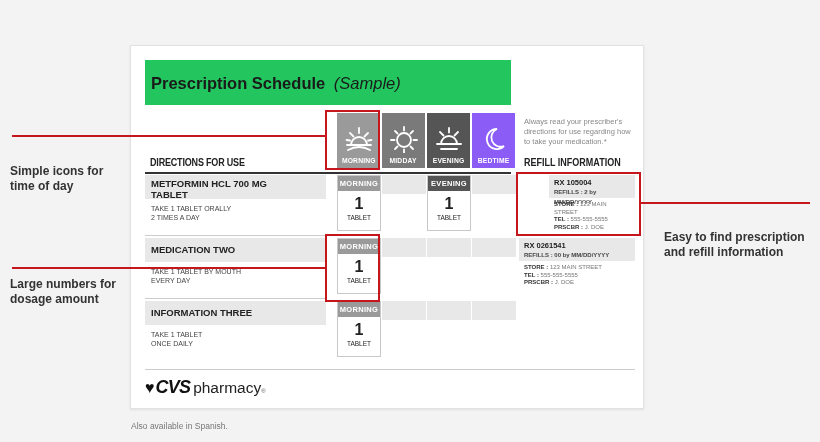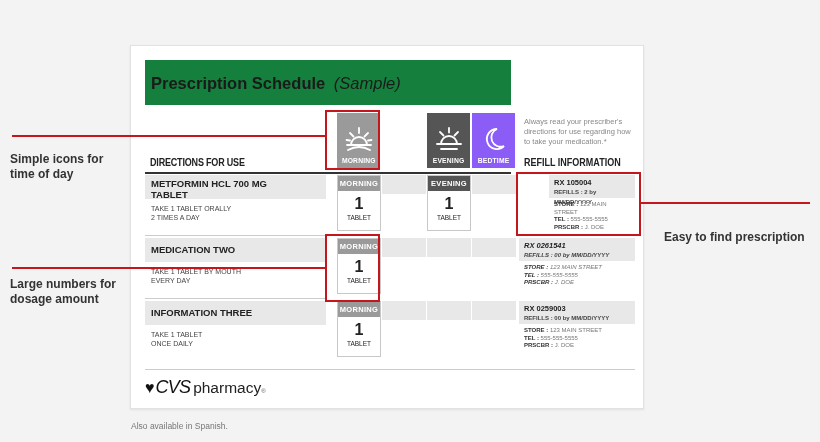--- a/index.html
+++ b/index.html
@@ -5,21 +5,21 @@
   * { box-sizing: border-box; margin: 0; padding: 0; }
   html, body { width: 820px; height: 442px; overflow: hidden; }
   body { background: #f3f3f3; font-family: "Liberation Sans", sans-serif; color: #222; position: relative; }
 
   .callout-line { position: absolute; height: 2px; background: #c4161c; }
   .callout-text { position: absolute; font-size: 12px; font-weight: bold; color: #333; line-height: 15px; }
   .red-box { position: absolute; border: 2px solid #c4161c; }
 
   .card { position: absolute; left: 130px; top: 45px; width: 514px; height: 364px; background: #fff; border: 1px solid #e2e2e2; box-shadow: 0 1px 2px rgba(0,0,0,0.08); }
 
-  .title-bar { position: absolute; left: 14px; top: 14px; width: 366px; height: 45px; background: #15803d; }
+  .title-bar { position: absolute; left: 14px; top: 14px; width: 366px; height: 45px; background: #22c55e; }
   .title { position: absolute; left: 6px; top: 14px; font-size: 16.5px; font-weight: bold; color: #1a1a1a; white-space: nowrap; }
   .title .sample { font-weight: normal; font-style: italic; margin-left: 4px; }
 
   .patient-box { position: absolute; left: 388px; top: 14px; width: 116px; height: 45px; background: #ececec; padding: 4px 6px; }
   .patient-name { font-size: 12.5px; font-weight: bold; color: #1a1a1a; line-height: 13px; }
   .patient-line { font-size: 8px; color: #333; line-height: 10px; }
 
   .note { position: absolute; left: 393px; top: 71px; width: 115px; font-size: 7.5px; color: #888; line-height: 10px; }
 
   .dir-header { position: absolute; left: 19px; top: 111px; font-size: 10px; font-weight: bold; color: #222; letter-spacing: -0.2px; transform: scaleX(0.9); transform-origin: left; }
@@ -45,21 +45,21 @@
   .rx-block { position: absolute; left: 388px; width: 116px; }
   .rx-top { background: #e8e8e8; padding: 3px 5px; height: 23px; }
   .rx-num { font-size: 7.5px; font-weight: bold; color: #222; line-height: 9px; }
   .rx-refill { font-size: 6px; font-weight: bold; color: #444; line-height: 10px; }
   .rx-body { padding: 3px 5px; font-size: 6px; color: #777; line-height: 7.5px; }
   .rx-body b { color: #333; }
 
   .footer-rule { position: absolute; left: 14px; top: 323px; width: 490px; height: 1px; background: #ccc; }
   .logo { position: absolute; left: 14px; top: 331px; display: flex; align-items: baseline; }
   .logo .heart { font-size: 16px; color: #111; margin-right: 1px; }
-  .logo .cvs { font-size: 18px; font-weight: 400; color: #111; font-style: italic; letter-spacing: -0.8px; }
+  .logo .cvs { font-size: 18px; font-weight: 700; color: #111; font-style: italic; letter-spacing: -0.8px; }
   .logo .ph { font-size: 15.5px; color: #222; margin-left: 3px; }
   .logo .tm { font-size: 6px; vertical-align: top; color: #555; }
 
   .spanish { position: absolute; left: 131px; top: 421px; font-size: 8.5px; color: #777; }
 </style>
 </head>
 <body>
 
 <div class="card">
   <div class="title-bar">
@@ -78,20 +78,34 @@
         <line x1="2" y1="20" x2="26" y2="20"></line>
       <path d="M3 25 Q14 19 25 25"></path>
       <line x1="14" y1="3" x2="14" y2="8"></line>
         <line x1="5" y1="8" x2="8.5" y2="11.5"></line>
         <line x1="23" y1="8" x2="19.5" y2="11.5"></line>
       <line x1="1.5" y1="15" x2="5" y2="15.5"></line>
         <line x1="26.5" y1="15" x2="23" y2="15.5"></line>
     </svg>
     <div class="lbl">MORNING</div>
   </div>
+  <div class="time-icon" style="left:251px; background:#7a7a7a;">
+    <svg viewBox="0 0 28 28" fill="none" stroke="#fff" stroke-width="1.8" stroke-linecap="round">
+      <circle cx="14" cy="15" r="7"></circle>
+      <line x1="14" y1="2" x2="14" y2="5.5"></line>
+        <line x1="14" y1="24.5" x2="14" y2="28"></line>
+      <line x1="1" y1="15" x2="4.5" y2="15"></line>
+        <line x1="23.5" y1="15" x2="27" y2="15"></line>
+      <line x1="5" y1="6" x2="7.5" y2="8.5"></line>
+        <line x1="23" y1="6" x2="20.5" y2="8.5"></line>
+      <line x1="5" y1="24" x2="7.5" y2="21.5"></line>
+        <line x1="23" y1="24" x2="20.5" y2="21.5"></line>
+    </svg>
+    <div class="lbl">MIDDAY</div>
+  </div>
   <div class="time-icon" style="left:296px; background:#555;">
     <svg viewBox="0 0 28 28" fill="none" stroke="#fff" stroke-width="1.8" stroke-linecap="round">
       <path d="M6 19 A8 8 0 0 1 22 19"></path>
         <line x1="2" y1="19" x2="26" y2="19"></line>
       <line x1="6" y1="24" x2="22" y2="24"></line>
       <line x1="14" y1="3" x2="14" y2="7.5"></line>
         <line x1="5" y1="7" x2="8.5" y2="10.5"></line>
         <line x1="23" y1="7" x2="19.5" y2="10.5"></line>
     </svg>
     <div class="lbl">EVENING</div>
@@ -173,65 +187,55 @@
     <div class="rx-top">
       <div class="rx-num">RX 105004</div>
       <div class="rx-refill">REFILLS : 2 by MM/DD/YYYY</div>
     </div>
     <div class="rx-body">
       <div><b>STORE :</b> <span>123 MAIN STREET</span></div>
       <div><b>TEL :</b> <span>555-555-5555</span></div>
       <div><b>PRSCBR :</b> <span>J. DOE</span></div>
     </div>
   </div>
-  <div class="rx-block" style="top:192px;font-style:italic;">
+  <div class="rx-block" style="top:192px;">
     <div class="rx-top">
       <div class="rx-num">RX 0261541</div>
-      <div class="rx-refill">REFILLS : 00 by MM/DD/YYYY</div>
-    </div>
-    <div class="rx-body">
-      <div><b>STORE :</b> <span>123 MAIN STREET</span></div>
-      <div><b>TEL :</b> <span>555-555-5555</span></div>
-      <div><b>PRSCBR :</b> <span>J. DOE</span></div>
-    </div>
-  </div>
-  <div class="rx-block" style="top:255px;">
-    <div class="rx-top">
-      <div class="rx-num">RX 0259003</div>
       <div class="rx-refill">REFILLS : 00 by MM/DD/YYYY</div>
     </div>
     <div class="rx-body">
       <div><b>STORE :</b> <span>123 MAIN STREET</span></div>
       <div><b>TEL :</b> <span>555-555-5555</span></div>
       <div><b>PRSCBR :</b> <span>J. DOE</span></div>
     </div>
   </div>
 
   <div class="footer-rule"></div>
   <div class="logo">
     <span class="heart">♥</span>
     <span class="cvs">CVS</span>
     <span class="ph">pharmacy</span>
     <span class="tm">®</span>
   </div>
 </div>
 
 <div class="callout-line" style="left:12px; top:135px; width:314px;"></div>
-<div class="callout-text" style="left:10px; top:152px;">
+<div class="callout-text" style="left:10px; top:164px;">
   <div>Simple icons for</div>
   <div>time of day</div>
 </div>
 <div class="red-box" style="left:325px; top:110px; width:55px; height:60px;"></div>
 
 <div class="callout-line" style="left:12px; top:267px; width:314px;"></div>
 <div class="callout-text" style="left:10px; top:277px;">
   <div>Large numbers for</div>
   <div>dosage amount</div>
 </div>
 <div class="red-box" style="left:325px; top:234px; width:55px; height:68px;"></div>
 
 <div class="callout-line" style="left:640px; top:202px; width:170px;"></div>
 <div class="callout-text" style="left:664px; top:230px;">
   <div>Easy to find prescription</div>
+  <div>and refill information</div>
 </div>
 <div class="red-box" style="left:516px; top:172px; width:125px; height:64px;"></div>
 
 <div class="spanish">Also available in Spanish.</div>
 
 </body></html>

